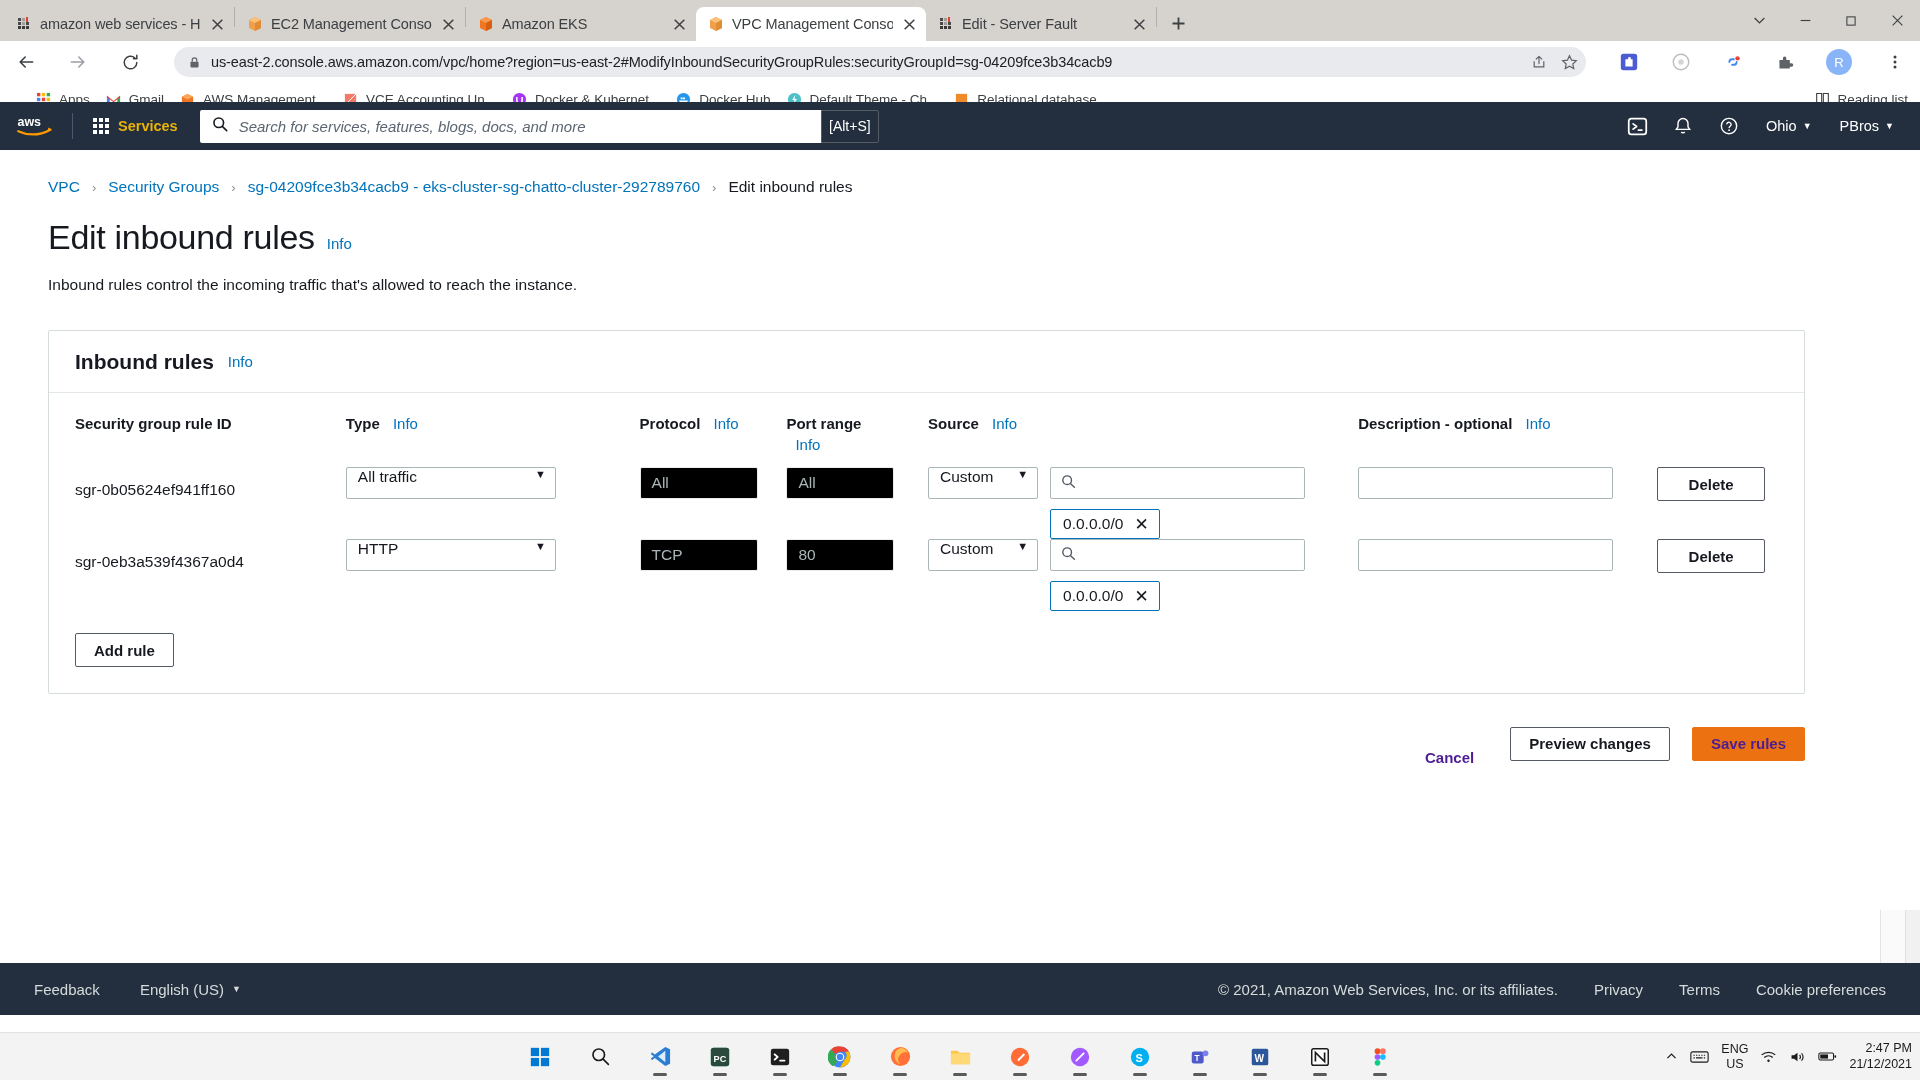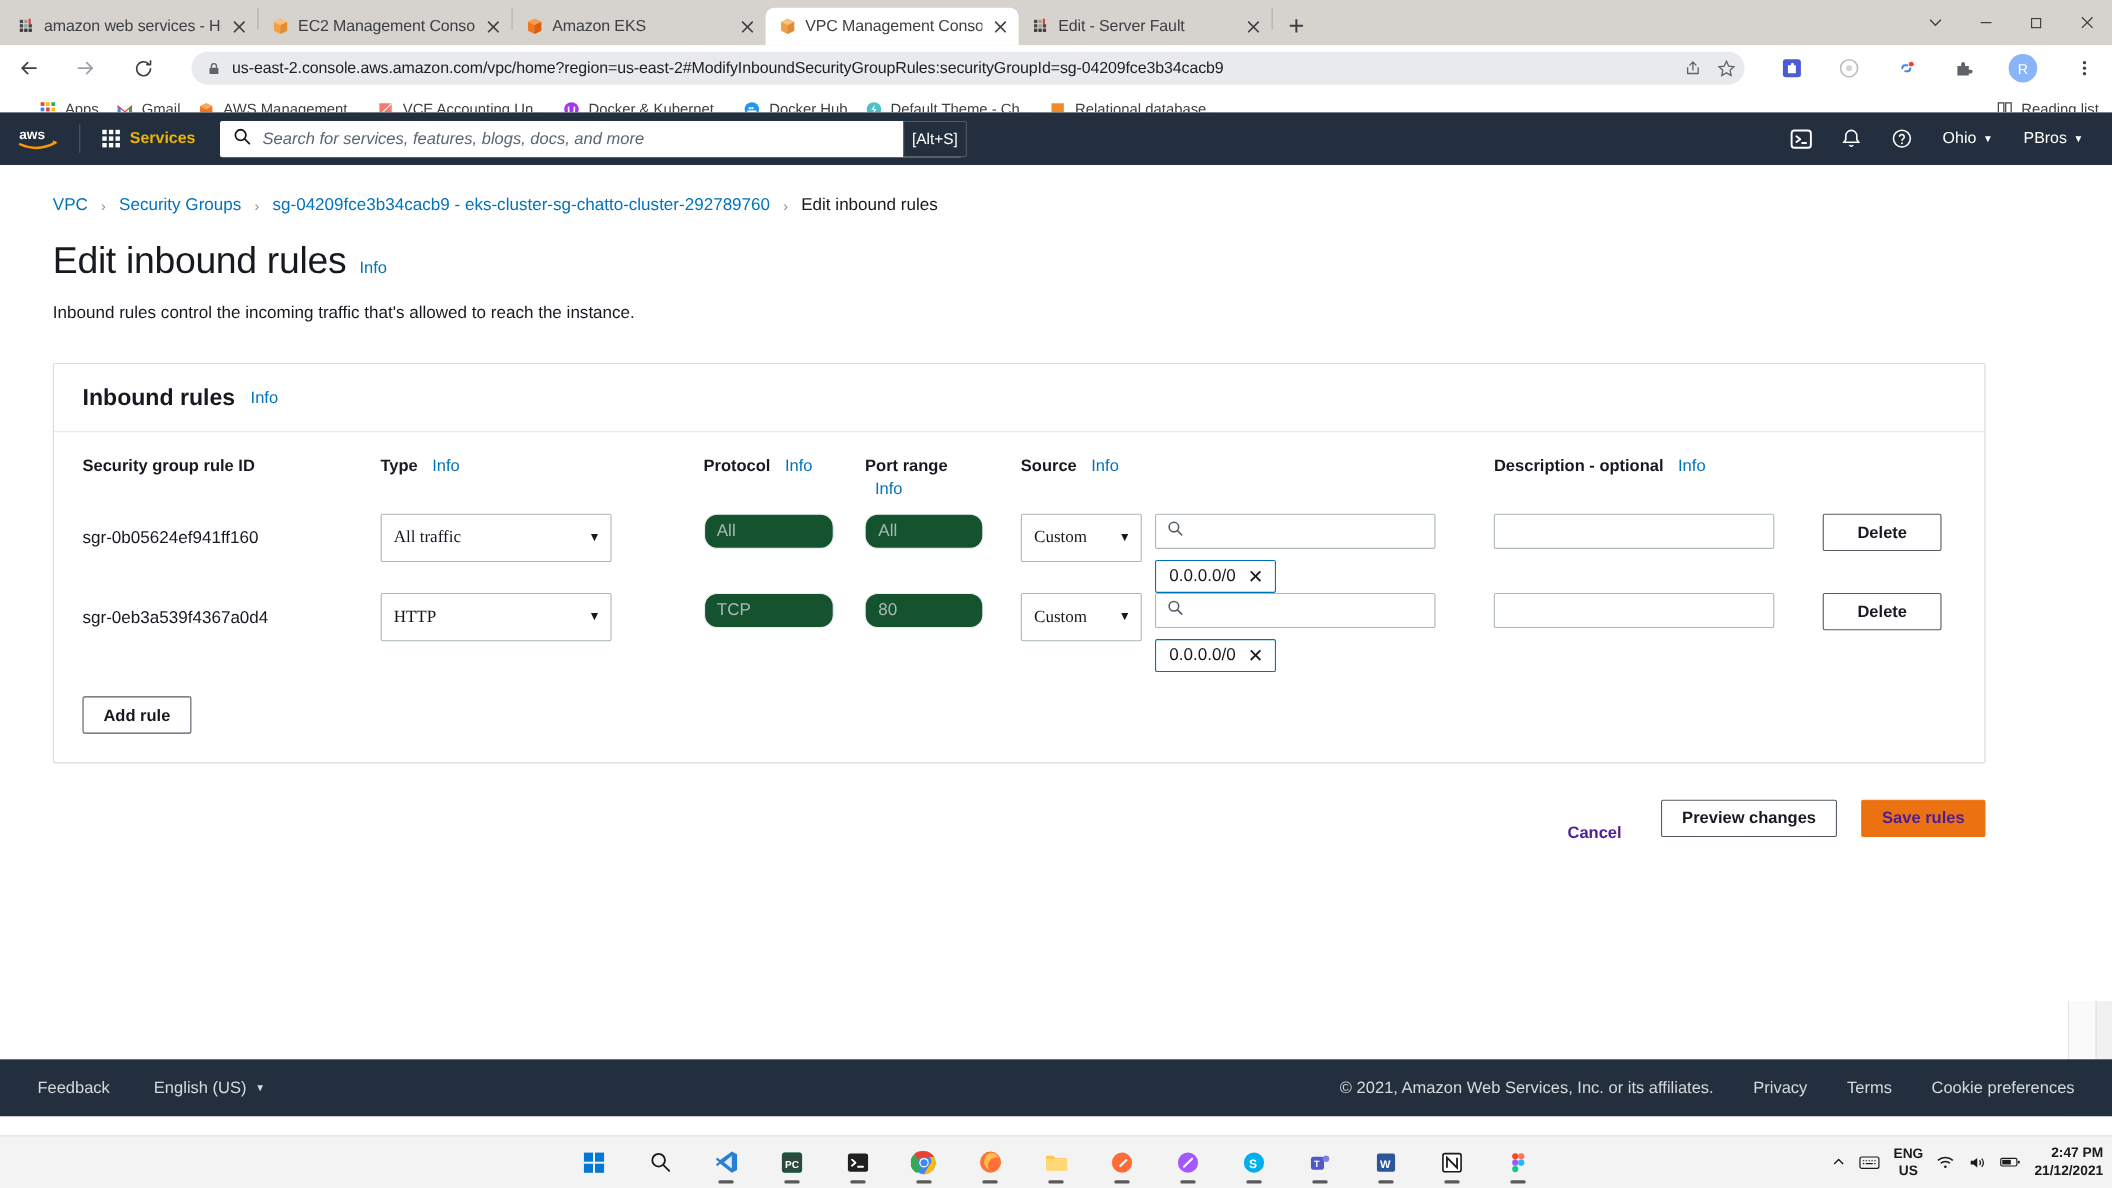--- a/index.html
+++ b/index.html
@@ -196,29 +196,29 @@
   .col-type { width: 280px; }
   .col-proto{ width: 140px; }
   .col-port { width: 135px; }
   .col-src  { width: 410px; }
   .col-desc { width: 285px; }
   .col-act  { width: 140px; }
 
   .rule-id { font-size: 15.5px; color:#16191f; padding-top: 14px; }
 
   .select-box {
-    width: 182px; height: 44px; border: 1px solid #aab7b8; border-radius: 2px;
-    background:#fff; display:flex; align-items:center; justify-content:space-between;
-    padding: 0 9px 0 11px; font-size: 15.5px; color:#16191f;font-family:Liberation Serif, serif;
+    width: 182px; height: 32px; border: 1px solid #aab7b8; border-radius: 2px;
+    background:#fff; display:flex; align-items:flex-start; justify-content:space-between;
+    padding: 0 9px 0 11px; font-size: 15.5px; color:#16191f;
   }
   .select-box.wide { width: 210px; }
   .select-box .ar { font-size: 11px; color: #16191f; }
   .input-disabled {
-    width: 118px; height: 32px; border: 1px solid #e9ebed; border-radius: 12px;
-    background:#14532d; display:flex; align-items:center; padding: 0 11px;
+    width: 118px; height: 32px; border: 1px solid #e9ebed; border-radius: 2px;
+    background:#000000; display:flex; align-items:center; padding: 0 11px;
     font-size: 15.5px; color: #aab7b8;
   }
   .input-disabled.port { width: 108px; }
   .search-input {
     width: 255px; height: 32px; border:1px solid #aab7b8; border-radius:2px;
     background:#fff; display:flex; align-items:center; padding: 0 10px; gap:8px;
   }
   .text-input {
     width: 255px; height: 32px; border:1px solid #aab7b8; border-radius:2px;
     background:#fff;
@@ -270,21 +270,21 @@
   .tb-app {
     width: 40px; height: 40px; display:flex; align-items:center;
     justify-content:center; border-radius: 6px; position: relative;
   }
   .tb-app.running::after {
     content:''; position:absolute; bottom: 1px; left: 50%; transform: translateX(-50%);
     width: 14px; height: 3px; border-radius: 2px; background: #5a5a5a;
   }
   .tb-right {
     position:absolute; right: 8px; display:flex; align-items:center; gap: 12px;
-    font-size: 12.5px; color: #1a1a1a; font-weight: bold;
+    font-size: 12.5px; color: #1a1a1a;
   }
   .tb-lang { text-align:center; line-height: 1.15; font-size: 12.5px; }
   .tb-clock { text-align:right; line-height: 1.25; font-size: 12.5px; }
   .tb-ic { display:flex; align-items:center; justify-content:center; }
 </style>
 </head>
 <body>
 
 <div class="chrome-tabstrip">
 

